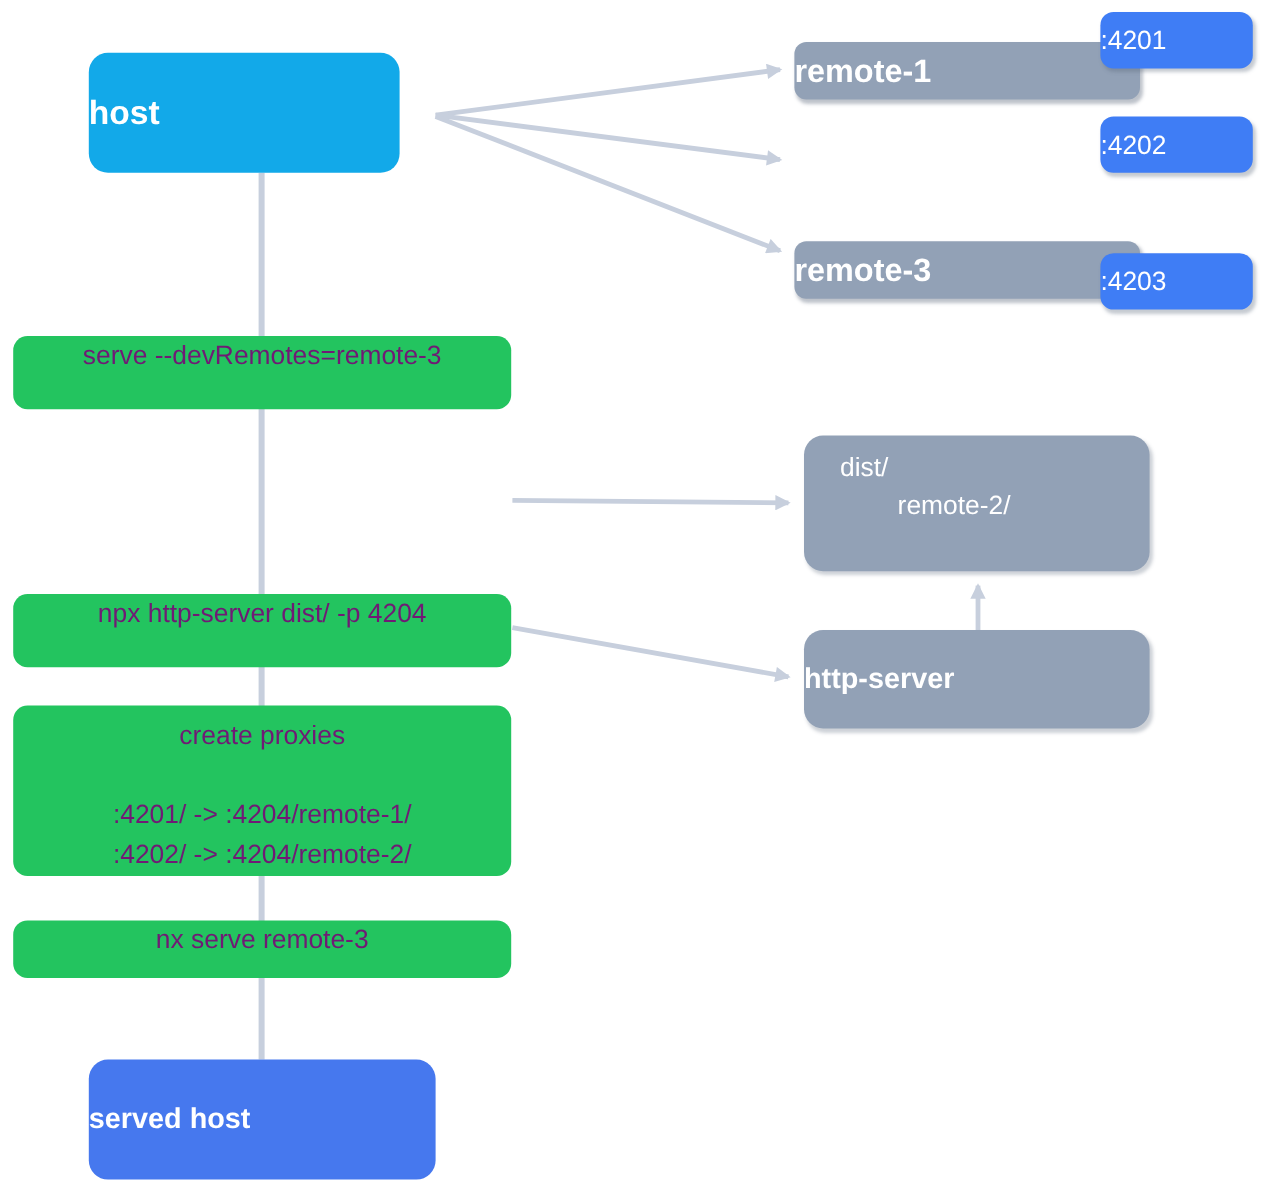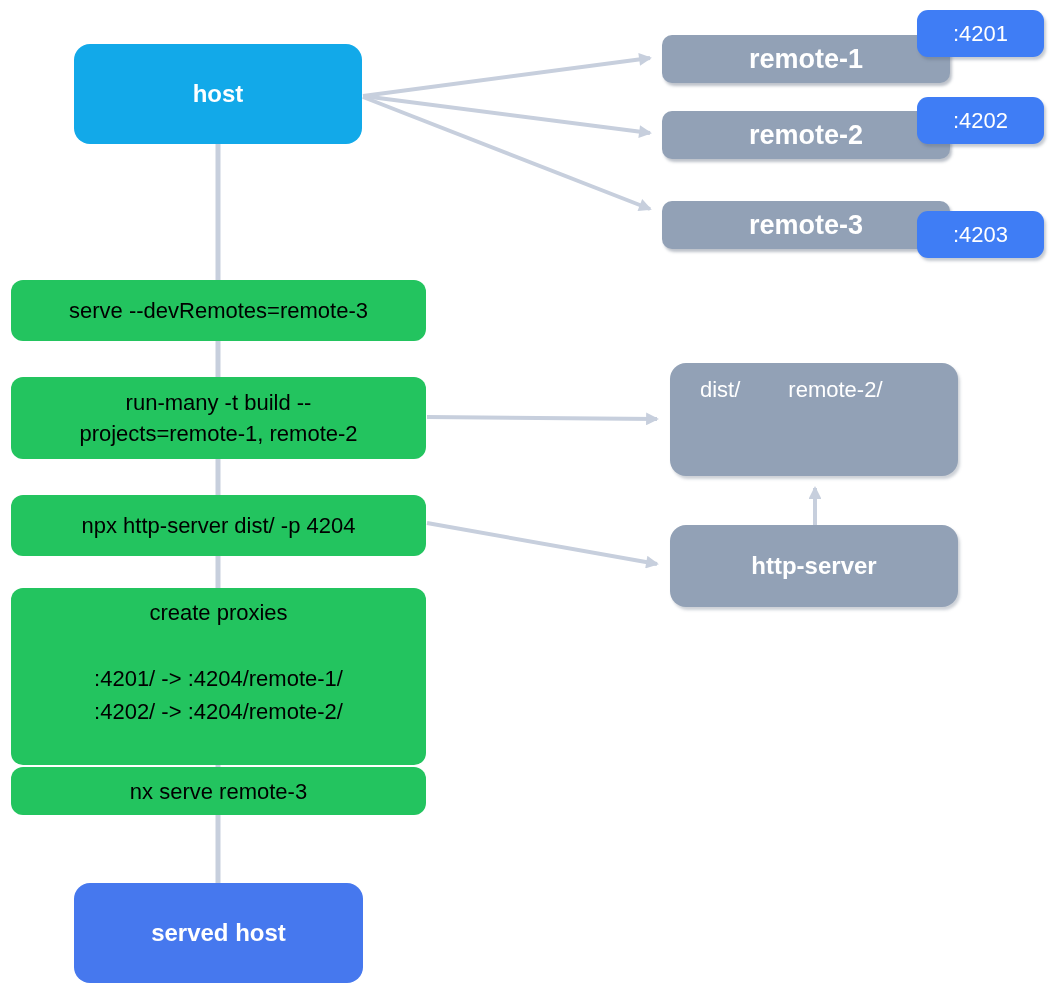--- a/index.html
+++ b/index.html
@@ -6,30 +6,30 @@
   .canvas{
     position:relative;
     width:1055px;height:991px;
     background:#ffffff;
     font-family:"Liberation Sans", sans-serif;
     overflow:hidden;
   }
   .connectors{position:absolute;left:0;top:0;width:1055px;height:991px;}
   .box{
     position:absolute;
-    display:flex;align-items:center;justify-content:center;
+    display:flex;align-items:center;justify-content:flex-start;
     color:var(--text-white,#ffffff);
     box-sizing:border-box;
     text-align:center;
   }
   
   .node-host{
-    left:74px;top:44px;width:288px;height:100px;border-radius:16px;
+    left:74px;top:44px;width:259px;height:100px;border-radius:16px;
     background:var(--host-blue,#12a9e9);
-    font-weight:bold;font-size:24px;
+    font-weight:bold;font-size:28px;
   }
   
   .node-served-host{
     left:74px;top:883px;width:289px;height:100px;border-radius:16px;
     background:var(--served-blue,#4678ee);
     font-weight:bold;font-size:24px;
   }
   
   .node-remote{
     left:662px;width:288px;height:48px;border-radius:10px;
@@ -47,35 +47,35 @@
     font-size:22px;
     box-shadow:2px 3px 3px rgba(90,102,122,0.35);
   }
   .badge.b1{top:10px;}
   .badge.b2{top:97px;}
   .badge.b3{top:173px;margin-top:38px;}
   
   .step{
     left:11px;width:415px;border-radius:12px;
     background:var(--step-green,#23c45f);
-    font-size:22px;color:#000000;
+    font-size:22px;color:#701a75;
     flex-direction:column;line-height:31px;
   }
   .step.s1{top:280px;height:61px;}
   .step.s2{top:377px;height:82px;}
   .step.s3{top:495px;height:61px;}
-  .step.s4{top:588px;height:177px;line-height:33px;justify-content:flex-start;padding-top:8px;}
+  .step.s4{top:588px;height:142px;line-height:33px;justify-content:flex-start;padding-top:8px;}
   .step.s5{top:767px;height:48px;}
   .blank-line{visibility:hidden;}
   
   .node-dist{
     left:670px;top:363px;width:288px;height:113px;border-radius:16px;
     background:var(--node-gray,#92a1b6);
     font-size:22px;line-height:31px;
-    flex-direction:row;align-items:flex-start;justify-content:flex-start;
+    flex-direction:column;align-items:flex-start;justify-content:flex-start;
     padding:11px 0 0 30px;text-align:right;
     box-shadow:2px 3px 3px rgba(90,102,122,0.30);
   }
   .node-dist .indent{padding-left:48px;}
   .node-http-server{
     left:670px;top:525px;width:288px;height:82px;border-radius:16px;
     background:var(--node-gray,#92a1b6);
     font-weight:bold;font-size:24px;
     box-shadow:2px 3px 3px rgba(90,102,122,0.30);
   }
@@ -105,45 +105,38 @@
     <line x1="815" y1="526" x2="815" y2="488" stroke="#c7cfdd" stroke-width="4" marker-end="url(#arrowhead)"></line>
   </svg>
 
   <div class="box node-host">
     <span>host</span>
   </div>
 
   <div class="box node-remote r1">
     <span>remote-1</span>
   </div>
-  <div class="box node-remote r2">
-    <span>remote-2</span>
-  </div>
   <div class="box node-remote r3">
     <span>remote-3</span>
   </div>
 
   <div class="box badge b1">
     <span>:4201</span>
   </div>
   <div class="box badge b2">
     <span>:4202</span>
   </div>
   <div class="box badge b3">
     <span>:4203</span>
   </div>
 
   <div class="box step s1">
     <span>serve --devRemotes=remote-3</span>
   </div>
 
-  <div class="box step s2">
-    <span>run-many -t build --</span>
-    <span>projects=remote-1, remote-2</span>
-  </div>
 
   <div class="box step s3">
     <span>npx http-server dist/ -p 4204</span>
   </div>
 
   <div class="box step s4">
     <span>create proxies</span>
     <span class="blank-line">&nbsp;</span>
     <span>:4201/ -&gt; :4204/remote-1/</span>
     <span>:4202/ -&gt; :4204/remote-2/</span>

